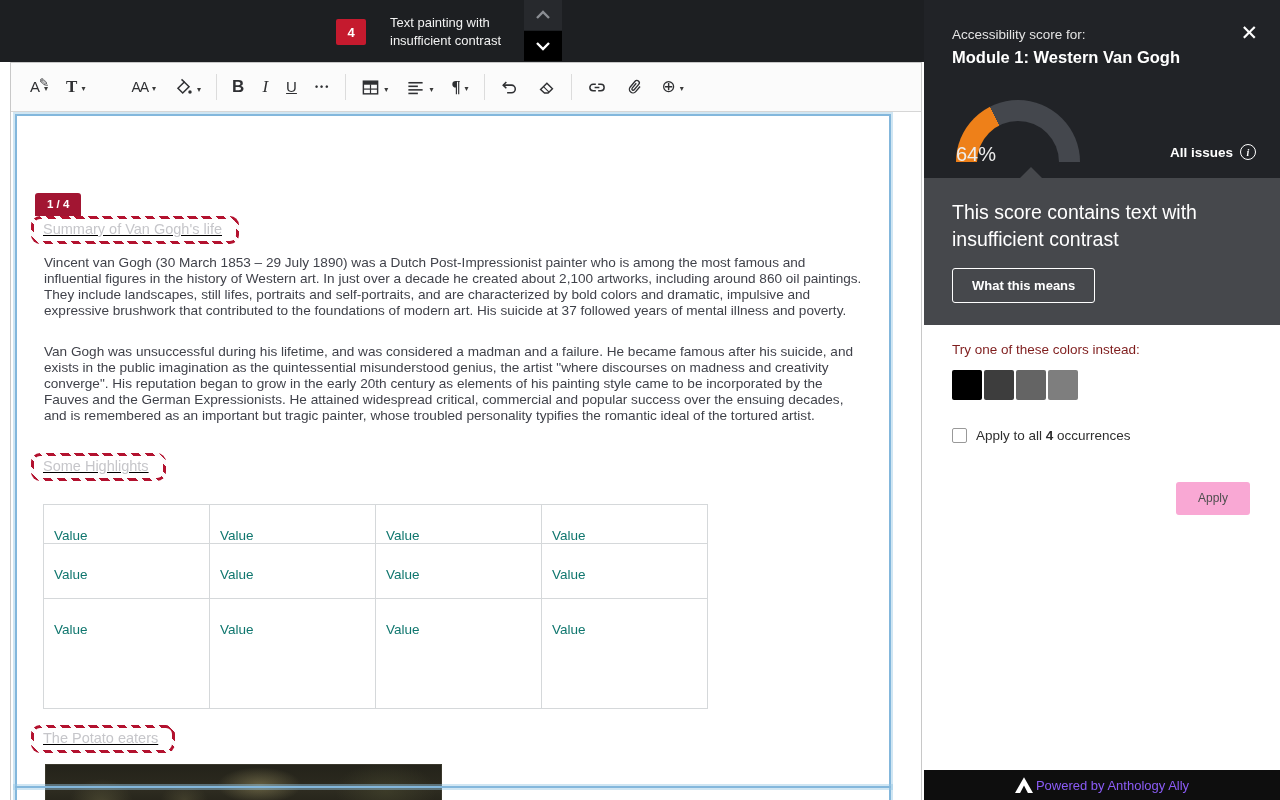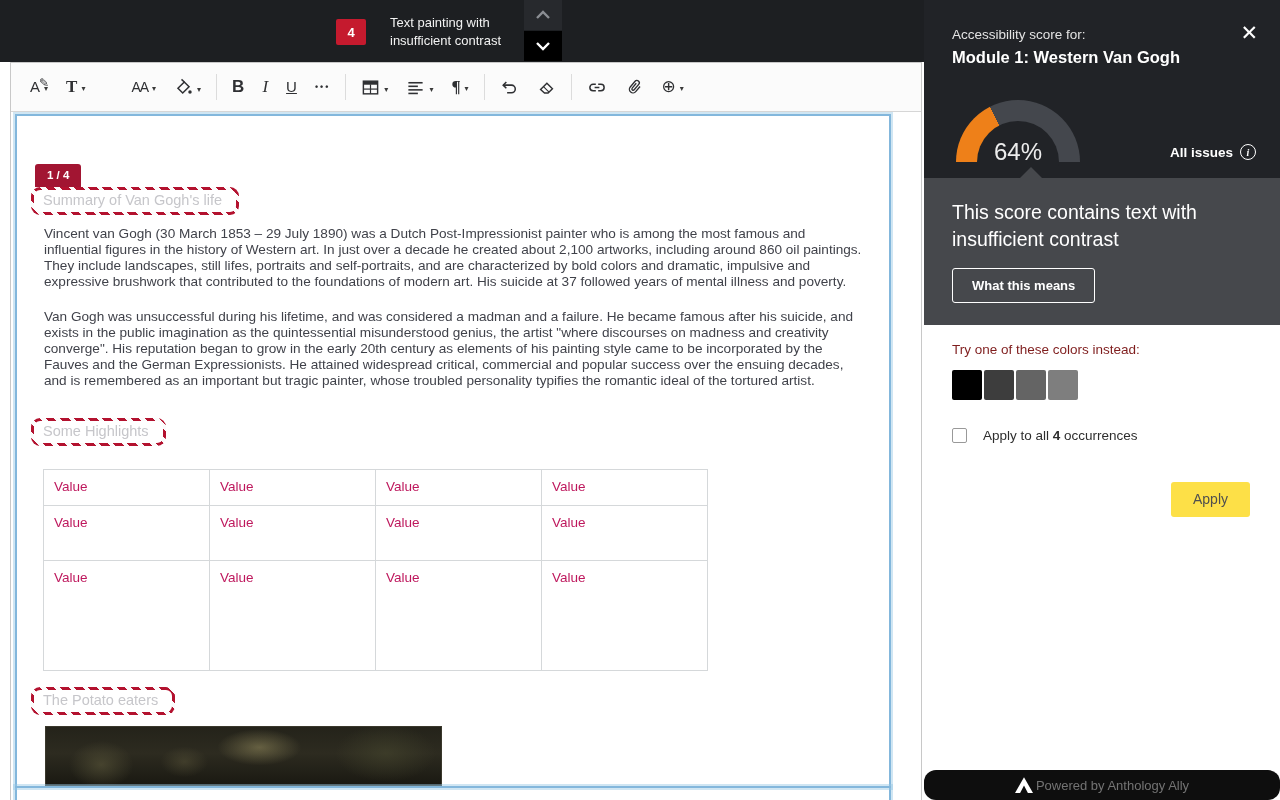--- a/index.html
+++ b/index.html
@@ -37,31 +37,31 @@
   .g-colorA .pencil { position:absolute; right:-9px; top:-4px; font-size:12px; }
   .tb svg { display:block; }
 
   
   .content { position:absolute; left:4px; top:51px; width:876px; height:687px;
     border:2px solid #83b7dc; box-shadow:0 0 0 2px rgba(150,199,228,.45);
     border-bottom:none; background:#fff; padding:48px 40px 0 12px; overflow:hidden; }
   .content-bottom-line { position:absolute; left:4px; top:723px; width:876px; height:2px;
     background:#83b7dc; box-shadow:0 0 0 2px rgba(150,199,228,.45); z-index:6; }
   .pos-badge { display:inline-block; margin-left:6px; background:#a21532; color:#fff;
-    font-size:11.5px; font-weight:bold; padding:5px 12px 6px; border-radius:3px 3px 0 0; }
+    font-size:11.5px; font-weight:bold; padding:5px 12px 6px; border-radius:3px 3px 0 0;margin-top:29px; }
   .stripebox { display:inline-block; background:repeating-linear-gradient(45deg,#b3122f 0 6px,#fbfbfb 6px 10px);
-    border-radius:9px; padding:3px; margin-left:2px; }
+    border-radius:9px; padding:3px; margin-left:2px;text-decoration:underline; }
   .stripebox .in { display:block; background:#fff; border-radius:6px; padding:2px 14px 4px 9px;
     font-size:14.5px; color:#c6c6ca; }
   .para { margin:11px 0 0 15px; width:818px; font-size:13.6px; line-height:16px; color:#40424a; }
-  .para2 { margin-top:19px; }
+  .para2 { margin-top:25px; }
   .box-highlights { margin-top:29px; }
   .val-table { margin:23px 0 0 14px; border-collapse:collapse; }
   .val-table td { width:166px; border:1px solid #d5d8da; vertical-align:top;
-    padding:9px 10px 0; font-size:13.5px; color:#be185d; }
+    padding:23px 10px 0; font-size:13.5px; color:#0f766e; }
   .row1 td { height:36px; } .row2 td { height:55px; } .row3 td { height:110px; }
   .box-potato { margin-top:16px; }
   .painting { margin:11px 0 0 16px; width:397px; height:60px; border:1px solid #3a382c;
     background:
       radial-gradient(ellipse 60px 26px at 54% 35%, rgba(196,184,122,.38), transparent 70%),
       radial-gradient(ellipse 46px 34px at 14% 65%, rgba(96,92,62,.55), transparent 70%),
       radial-gradient(ellipse 70px 40px at 86% 45%, rgba(70,70,46,.6), transparent 72%),
       radial-gradient(ellipse 34px 22px at 35% 60%, rgba(110,104,70,.35), transparent 70%),
       linear-gradient(180deg,#24231a 0%,#2d2b20 45%,#1a1912 100%); }
 
@@ -69,44 +69,44 @@
   .panel { position:absolute; left:924px; top:0; width:356px; height:800px; background:#fff; }
   .sec-score { position:relative; height:178px; background:#212327; }
   .score-label { position:absolute; left:28px; top:27px; color:#e3e3e3; font-size:13.5px; }
   .score-title { position:absolute; left:28px; top:48px; color:#fff; font-size:16.5px; font-weight:bold; }
   .close-btn { position:absolute; right:22px; top:22px; background:transparent; border:none;
     color:#fff; font-size:21px; line-height:22px; cursor:pointer; }
   .gauge { position:absolute; left:32px; top:100px; width:124px; height:66px; overflow:hidden; }
   .gauge .arc { position:absolute; left:0; top:0; width:124px; height:124px; border-radius:50%;
     background:conic-gradient(from 270deg,#ee8019 0deg 63deg,#44474d 63deg 180deg,transparent 180deg 360deg); }
   .gauge .hole { position:absolute; left:21px; top:21px; width:82px; height:82px; border-radius:50%; background:#212327; }
-  .gauge .score { position:absolute; left:0; right:0; bottom:0; text-align:center;
-    color:#ededed; font-size:24px; }
+  .gauge .score { position:absolute; left:0; right:0; bottom:0; text-align:left;
+    color:#ededed; font-size:20px; }
   .all-issues { position:absolute; right:24px; top:144px; display:flex; align-items:center; gap:7px;
     background:transparent; border:none; color:#fff; font-size:13.5px; font-weight:bold; cursor:pointer;margin-left:40px; }
   .info-icon { width:16px; height:16px; border:1.5px solid #fff; border-radius:50%;
     display:flex; align-items:center; justify-content:center; font-size:10px; font-style:italic;
     font-family:"Liberation Serif",serif; font-weight:bold; }
   .notch { position:absolute; left:96px; bottom:0; width:0; height:0;
     border-left:11px solid transparent; border-right:11px solid transparent; border-bottom:11px solid #46484c; }
   .sec-message { height:147px; background:#46484c; padding:21px 28px 0; }
   .msg-text { color:#fff; font-size:19.5px; line-height:26.5px; width:260px; font-weight:normal; }
   .wtm-btn { margin-top:16px; background:transparent; border:1px solid #fff; border-radius:3px;
     color:#fff; font-size:13px; font-weight:bold; padding:9px 19px; cursor:pointer; }
   .sec-suggest { position:relative; padding:17px 28px 0; }
   .try-label { font-size:13.5px; color:#7f1d1d; }
   .swatches { display:flex; gap:2px; margin-top:13px; }
   .swatch { width:30px; height:30px; border-radius:2px; border:none; cursor:pointer; }
-  .apply-row { display:flex; align-items:flex-start; gap:16px; margin-top:28px; }
+  .apply-row { display:flex; align-items:flex-start; gap:9px; margin-top:28px; }
   .checkbox { width:15px; height:15px; border:1px solid #999; border-radius:2px; background:#fff; cursor:pointer; }
   .apply-row label { font-size:13.5px; color:#2e2e2e; }
-  .apply-btn { position:absolute; right:30px; top:157px; background:#fde047; border:none; border-radius:3px;
-    color:#4f4f4f; font-size:14px; padding:9px 22px 10px; cursor:pointer; }
+  .apply-btn { position:absolute; right:30px; top:157px; background:#f9a8d4; border:none; border-radius:3px;
+    color:#4f4f4f; font-size:12px; padding:9px 22px 10px; cursor:pointer; }
   .footer { position:absolute; left:0; bottom:0; width:100%; height:30px; background:#0e0e0e;
-    display:flex; align-items:center; justify-content:center; gap:3px; color:#737373; font-size:13px;border-radius:12px; }
+    display:flex; align-items:center; justify-content:center; gap:3px; color:#8b5cf6; font-size:13px; }
 </style>
 </head>
 <body>
 
 <div class="topbar">
   <div class="count-badge">4</div>
   <div class="issue-label">
     <div>Text painting with</div>
     <div>insufficient contrast</div>
   </div>

